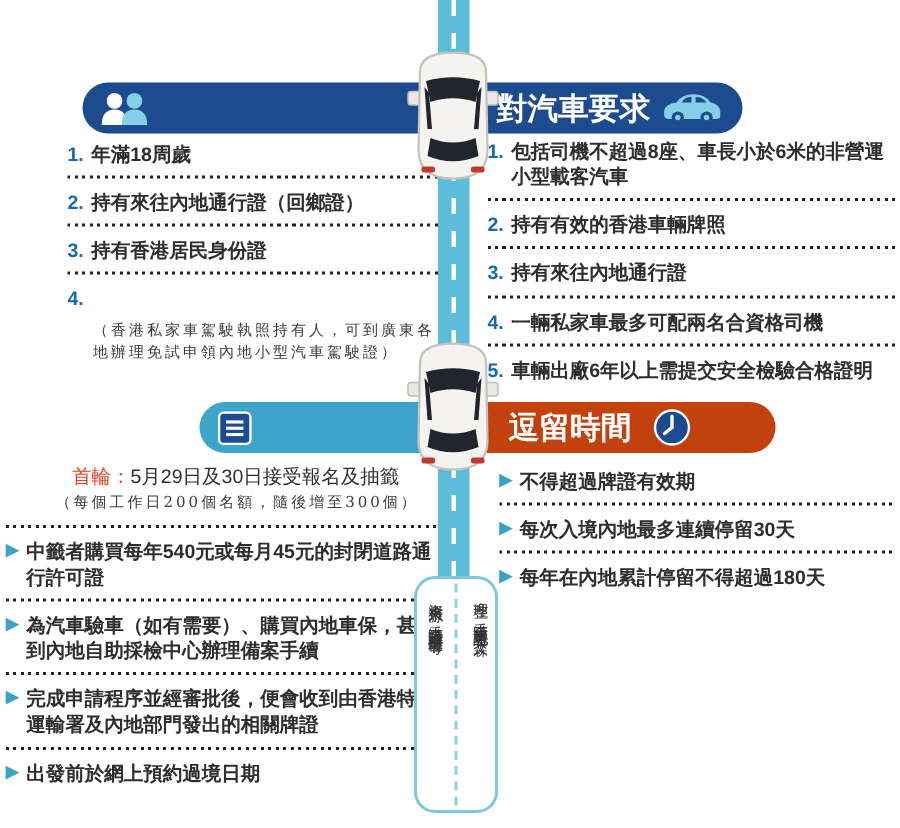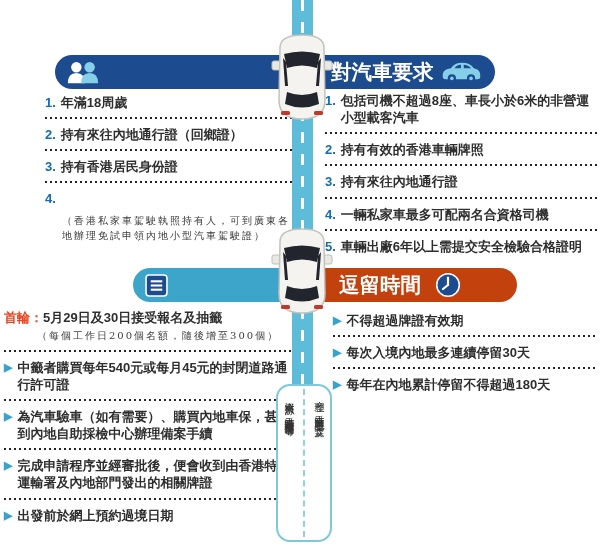--- a/index.html
+++ b/index.html
@@ -34,21 +34,21 @@
 
   .item{display:flex;gap:5px;font-size:13px;font-weight:bold;color:#2e2e2e;line-height:1.32;padding:4px 0 3px 0;}
   .num{color:#156ab2;flex:0 0 auto;}
   .arrow{flex:0 0 auto;color:#3aa3c9;font-size:11px;padding-top:1px;}
   .arrow::before{content:"▶";}
   .sep{height:2px;margin:3px 0;
        background:repeating-linear-gradient(to right,#222 0 2px,transparent 2px 5px);}
   .note{font-family:"DejaVu Serif",serif;font-weight:normal;font-size:10px;color:#3a3a3a;
         letter-spacing:2px;line-height:1.55;padding:2px 0 3px 0;}
   .note-indent{margin-left:17px;}
-  .first-line{font-size:13px;font-weight:bold;color:#2e2e2e;line-height:1.32;padding:4px 0 0 0;}
+  .first-line{font-size:13px;font-weight:normal;color:#2e2e2e;line-height:1.32;padding:4px 0 0 0;margin-left:44px;}
   .first-label{color:#e8421f;}
   .first-note{margin-left:33px;}
 
   
   .credits{position:absolute;left:276px;top:384px;width:56px;height:158px;background:#fff;
        border:2px solid #7ec8de;border-radius:14px;z-index:3;box-sizing:border-box;}
   .credits::before{content:"";position:absolute;left:50%;top:3px;bottom:3px;width:0;
        border-left:2px dashed #8fd0e2;margin-left:-1px;}
   .credit-col{position:absolute;top:8px;writing-mode:vertical-rl;font-family:"DejaVu Serif",serif;
        font-size:10px;letter-spacing:1px;color:#333;white-space:nowrap;}

